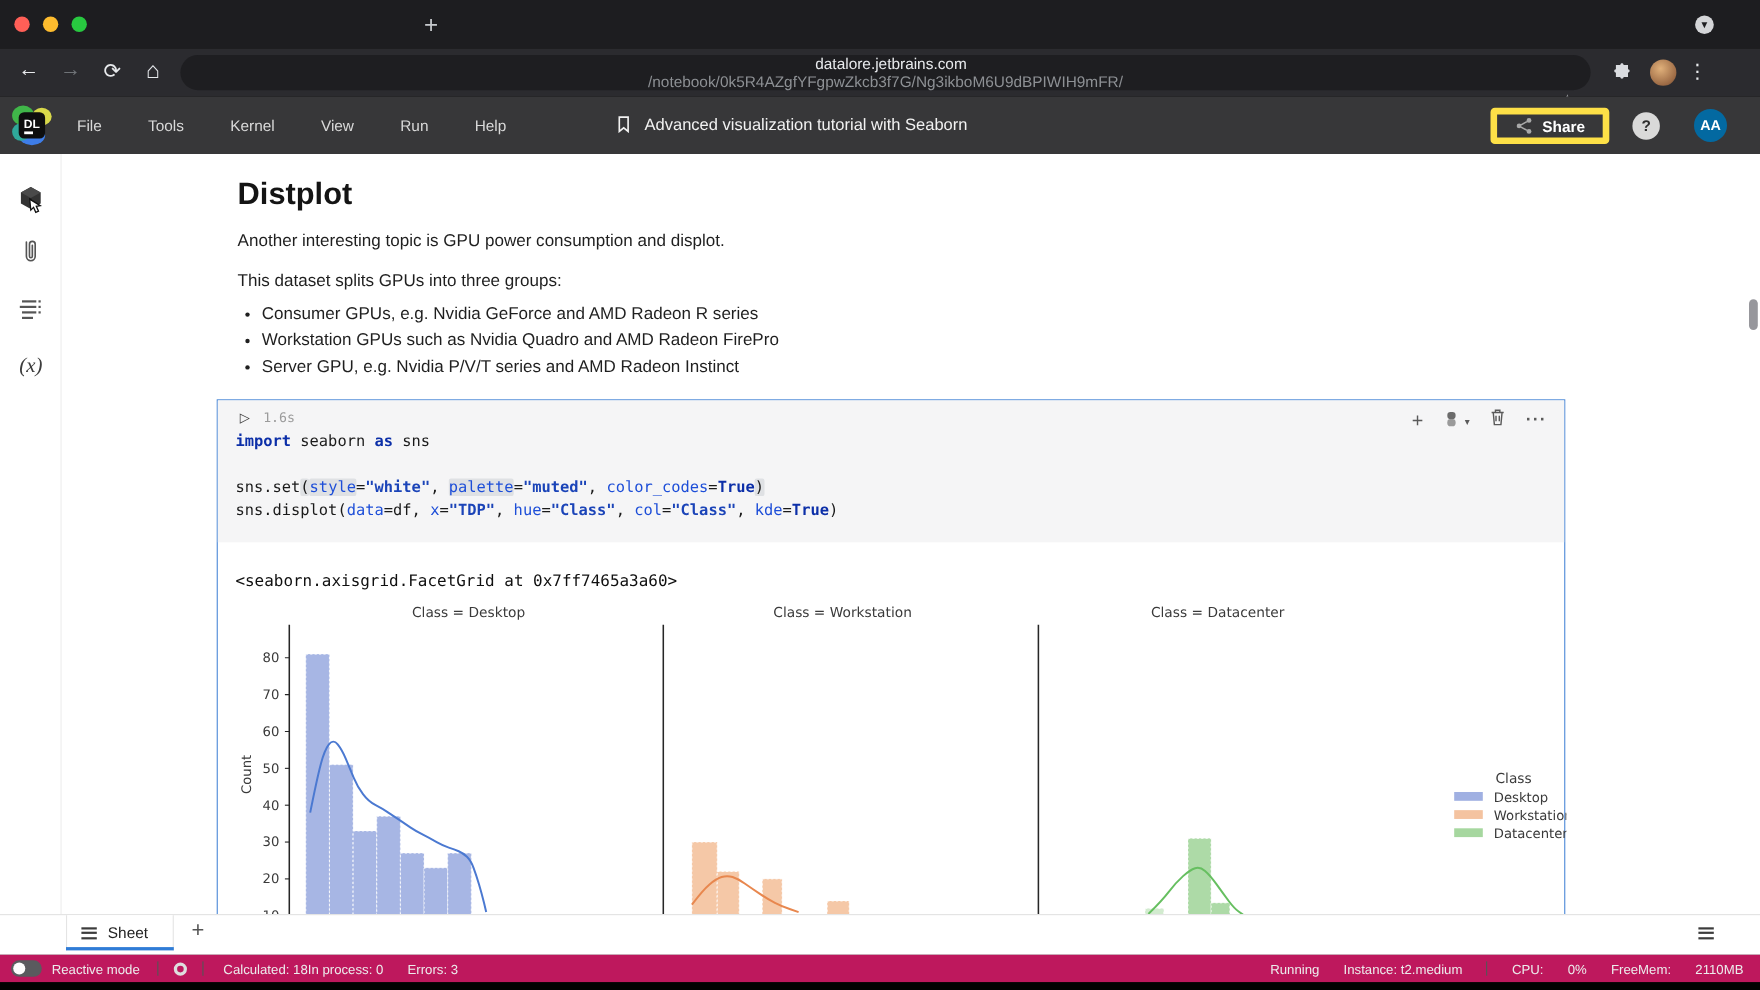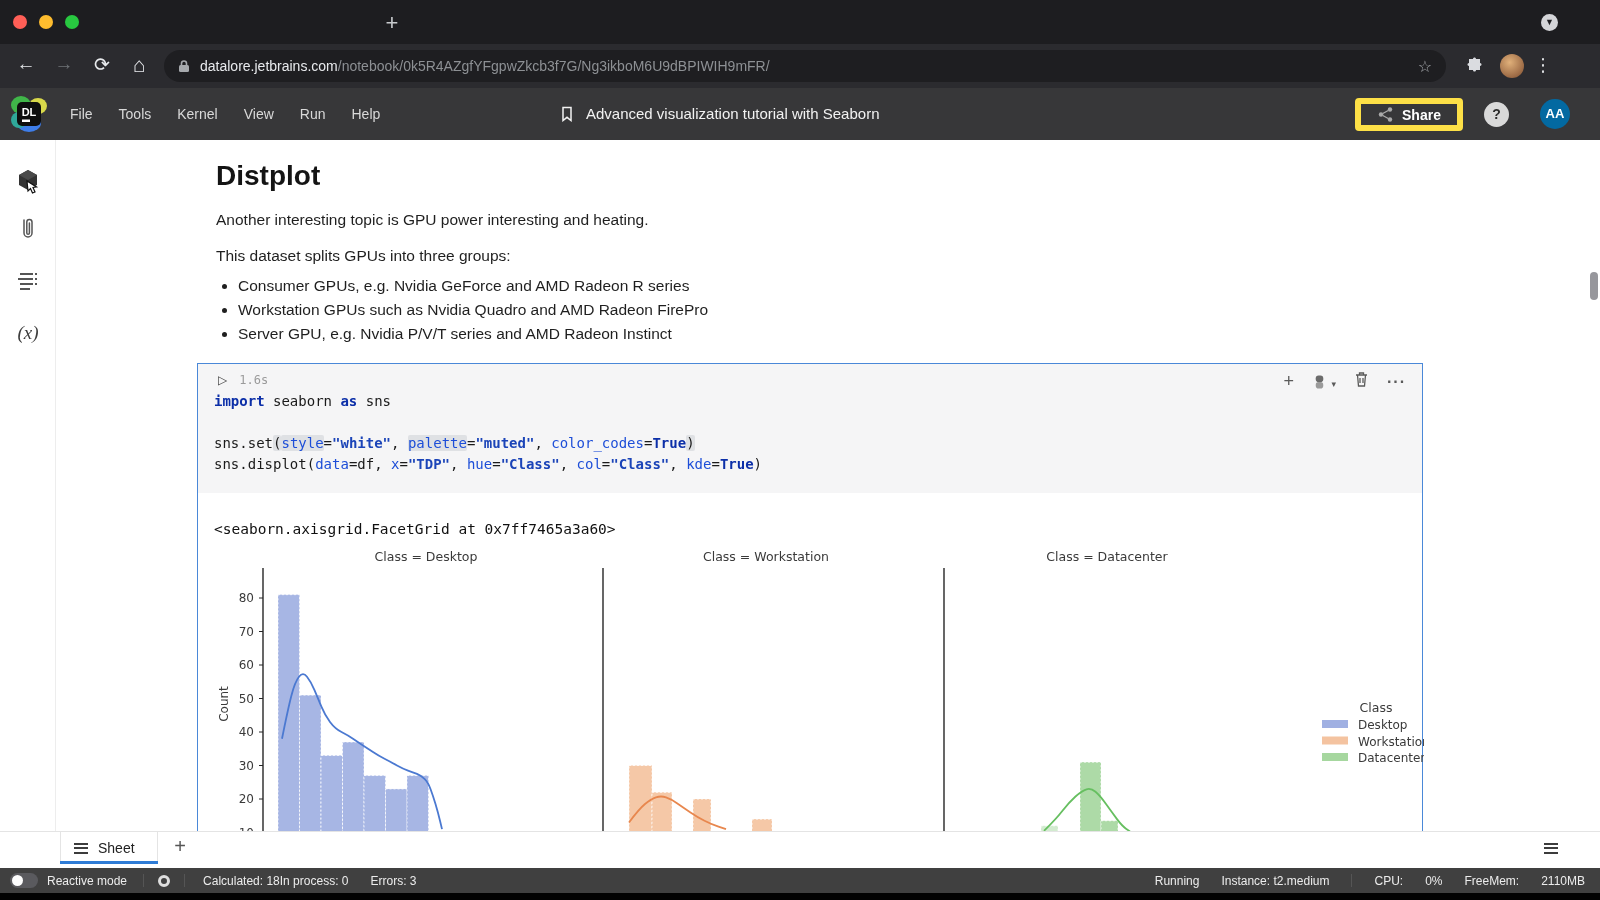--- a/index.html
+++ b/index.html
@@ -11,30 +11,30 @@
   .tlight { position:absolute; top:15px; width:14px; height:14px; border-radius:50%; }
   #tab { position:absolute; left:100px; top:7px; width:263px; height:37px; background:#2d2d31; border-radius:10px 10px 0 0; display:flex; align-items:center; padding:0 10px; }
   #tab-title { color:#e4e6e9; font-size:13px; white-space:nowrap; overflow:hidden; width:192px; margin-left:9px; }
   #tab-close { color:#b9bcc1; font-size:16px; margin-left:4px; cursor:default; }
   #newtab { position:absolute; left:378px; top:10px; color:#c7cacd; font-size:22px; font-weight:300; width:28px; text-align:center; }
   #tabsearch { position:absolute; right:42px; top:14px; width:17px; height:17px; border-radius:50%; background:#d4d5d8; color:#1d1d20; font-size:9px; text-align:center; line-height:17px; }
 
   
   #toolbar { position:absolute; top:44px; left:0; width:1600px; height:44px; background:#2b2b2f; }
   .navbtn { position:absolute; top:9px; font-size:19px; color:#e8eaed; width:26px; text-align:center; }
-  #urlbar { position:absolute; left:164px; top:6px; width:1282px; height:32px; background:#1e1e21; border-radius:16px; display:flex; align-items:center; padding:0 14px; }
+  #urlbar { position:absolute; left:164px; top:6px; width:1282px; height:32px; background:#1e1e21; border-radius:16px; display:flex; align-items:center; padding:0 14px;flex-direction:column; }
   #url-domain { color:#e8eaed; font-size:14px; margin-left:10px; }
   #url-path { color:#8d9094; font-size:14px; }
   #url-star { margin-left:auto; color:#a6a9ad; font-size:16px; }
   .tb-right { position:absolute; top:10px; color:#e8eaed; }
 
   
   #dlheader { position:absolute; top:88px; left:0; width:1600px; height:52px; background:#373739; display:flex; align-items:center; }
   #dl-logo { position:absolute; left:10px; top:7px; }
-  #menus { position:absolute; left:70px; display:flex; gap:26px; }
+  #menus { position:absolute; left:70px; display:flex; gap:42px; }
   .menu-item { color:#d9d9d9; font-size:14px; }
   #nb-title-wrap { position:absolute; left:0; width:1439px; text-align:center; pointer-events:none; }
   #nb-title { color:#f2f2f2; font-size:15px; }
   #share-btn { position:absolute; right:137px; top:10px; width:108px; height:33px; border:6px solid #fde047; border-radius:4px; display:flex; align-items:center; justify-content:center; gap:8px; color:#fff; font-size:14px; font-weight:700; }
   #help-btn { position:absolute; right:91px; top:14px; width:25px; height:25px; border-radius:50%; background:#d9d9d9; color:#2d2d2d; font-weight:700; font-size:14px; text-align:center; line-height:25px; }
   #avatar-btn { position:absolute; right:30px; top:11px; width:30px; height:30px; border-radius:50%; background:#0369a1; color:#fff; font-size:13px; font-weight:700; text-align:center; line-height:30px; }
 
   
   #notebook { position:absolute; top:140px; left:0; width:1600px; height:691px; background:#fff; overflow:hidden; }
   #nb-sidebar { position:absolute; left:0; top:0; width:56px; height:691px; border-right:1px solid #ededed; background:#fff; }
@@ -69,21 +69,21 @@
   #sheetbar { position:absolute; top:831px; left:0; width:1600px; height:37px; background:#fff; border-top:1px solid #e4e4e4; }
   #sheet-tab { position:absolute; left:60px; top:0; width:98px; height:32px; background:#fff; border-left:1px solid #e4e4e4; border-right:1px solid #e4e4e4; display:flex; align-items:center; gap:10px; padding-left:13px; }
   #sheet-underline { position:absolute; left:60px; top:29px; width:98px; height:3px; background:#2f7cd6; }
   #sheet-label { font-size:14px; color:#222; }
   #add-sheet { position:absolute; left:168px; top:3px; font-size:20px; color:#555; width:24px; text-align:center; }
   .hamb { display:inline-block; }
   .hamb i { display:block; width:14px; height:2px; background:#3c3c3c; margin:2.5px 0; }
   #sheets-menu { position:absolute; right:42px; top:8px; }
 
   
-  #statusbar { position:absolute; top:868px; left:0; width:1600px; height:25px; background:#404040; display:flex; align-items:center; color:#ececec; font-size:12px; }
+  #statusbar { position:absolute; top:868px; left:0; width:1600px; height:25px; background:#be185d; display:flex; align-items:center; color:#ececec; font-size:12px; }
   #toggle { position:relative; width:28px; height:15px; border-radius:8px; background:#5a5a5e; margin-left:10px; }
   #toggle .knob { position:absolute; left:2px; top:2px; width:11px; height:11px; border-radius:50%; background:#fdfdfd; }
   .st-sep { width:1px; height:13px; background:#555; }
   #kernel-ind { width:12px; height:12px; border-radius:50%; border:3px solid #dedede; }
   #st-right { margin-left:auto; display:flex; align-items:center; gap:22px; padding-right:15px; }
   #bottom-strip { position:absolute; top:893px; left:0; width:1600px; height:7px; background:#020202; }
 
   svg text { user-select:none; }
 </style>
 </head>
@@ -180,21 +180,21 @@
           <rect x="19" y="7" width="2" height="2" fill="#555"></rect>
         <rect x="4" y="12" width="13" height="2" fill="#555"></rect>
           <rect x="19" y="12" width="2" height="2" fill="#555"></rect>
         <rect x="4" y="17" width="10" height="2" fill="#555"></rect>
       </svg>
     </span>
     <span class="sb-icon" style="top:182px;font-family:'Liberation Serif',serif;font-style:italic;font-size:19px;color:#3d3d3d">(x)</span>
   </div>
 
   <div id="doc-heading">Distplot</div>
-  <p class="doc-p" style="top:71px">Another interesting topic is GPU power interesting and heating.</p>
+  <p class="doc-p" style="top:71px">Another interesting topic is GPU power consumption and displot.</p>
   <p class="doc-p" style="top:107px">This dataset splits GPUs into three groups:</p>
   <ul id="doc-bullets">
     <li>Consumer GPUs, e.g. Nvidia GeForce and AMD Radeon R series</li>
     <li>Workstation GPUs such as Nvidia Quadro and AMD Radeon FirePro</li>
     <li>Server GPU, e.g. Nvidia P/V/T series and AMD Radeon Instinct</li>
   </ul>
 
   <div id="cell">
     <div id="cell-gray"></div>
     <div id="cell-run">

